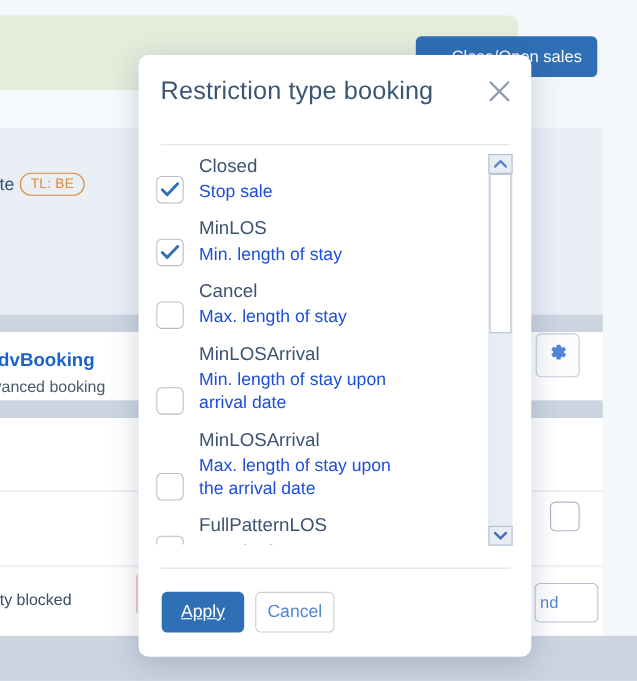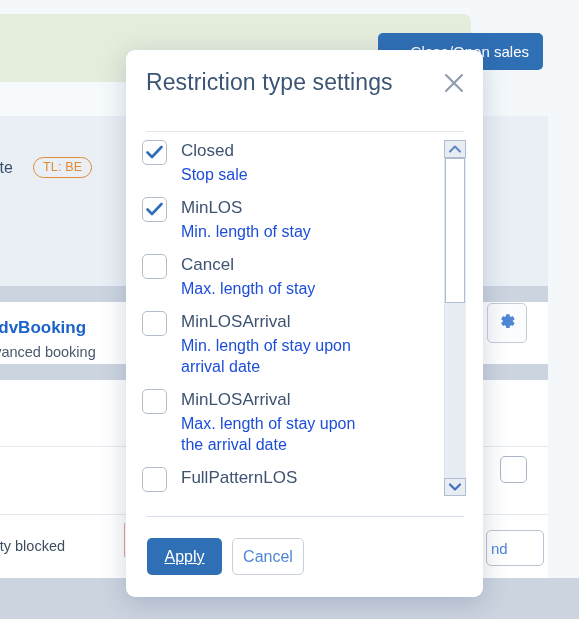--- a/index.html
+++ b/index.html
@@ -78,21 +78,21 @@
   .site-label {
     position: absolute;
     left: -12px;
     top: 157px;
     font-size: 16px;
     color: #33506e;
     white-space: nowrap;
   }
   .tl-badge {
     display: inline-block;
-    margin-left: 20px;
+    margin-left: 5px;
     border: 1px solid #e08a34;
     color: #e08a34;
     border-radius: 11px;
     font-size: 12.5px;
     padding: 2px 9px 3px 9px;
     vertical-align: 2px;
     letter-spacing: .2px;
   }
 
   .advbooking-title {
@@ -229,21 +229,21 @@
     overflow: hidden;
   }
   .list-inner {
     position: absolute;
     left: 0;
     top: 0;
     width: 300px;
   }
   .opt {
     display: flex;
-    align-items: flex-start;
+    align-items: flex-end;
     margin-bottom: 10px;
   }
   .opt-box {
     flex: 0 0 auto;
     width: 25px;
     height: 25px;
     border: 1px solid #b3bdca;
     border-radius: 5px;
     background: #ffffff;
     margin-top: 2px;
@@ -385,21 +385,21 @@
       </svg>
     </span>
   </div>
 
   <div class="bg-checkbox"></div>
   <div class="bg-send-button">nd</div>
 </div>
 
 <div id="modal">
 
-  <div class="modal-title">Restriction type settings</div>
+  <div class="modal-title">Restriction type booking</div>
 
   <div class="modal-close">
     <svg width="22" height="22" viewBox="0 0 22 22">
       <line x1="3" y1="3" x2="19" y2="19" stroke="#8d9cb0" stroke-width="2.1" stroke-linecap="round"></line>
       <line x1="19" y1="3" x2="3" y2="19" stroke="#8d9cb0" stroke-width="2.1" stroke-linecap="round"></line>
     </svg>
   </div>
 
   <div class="modal-hr-top"></div>
 

